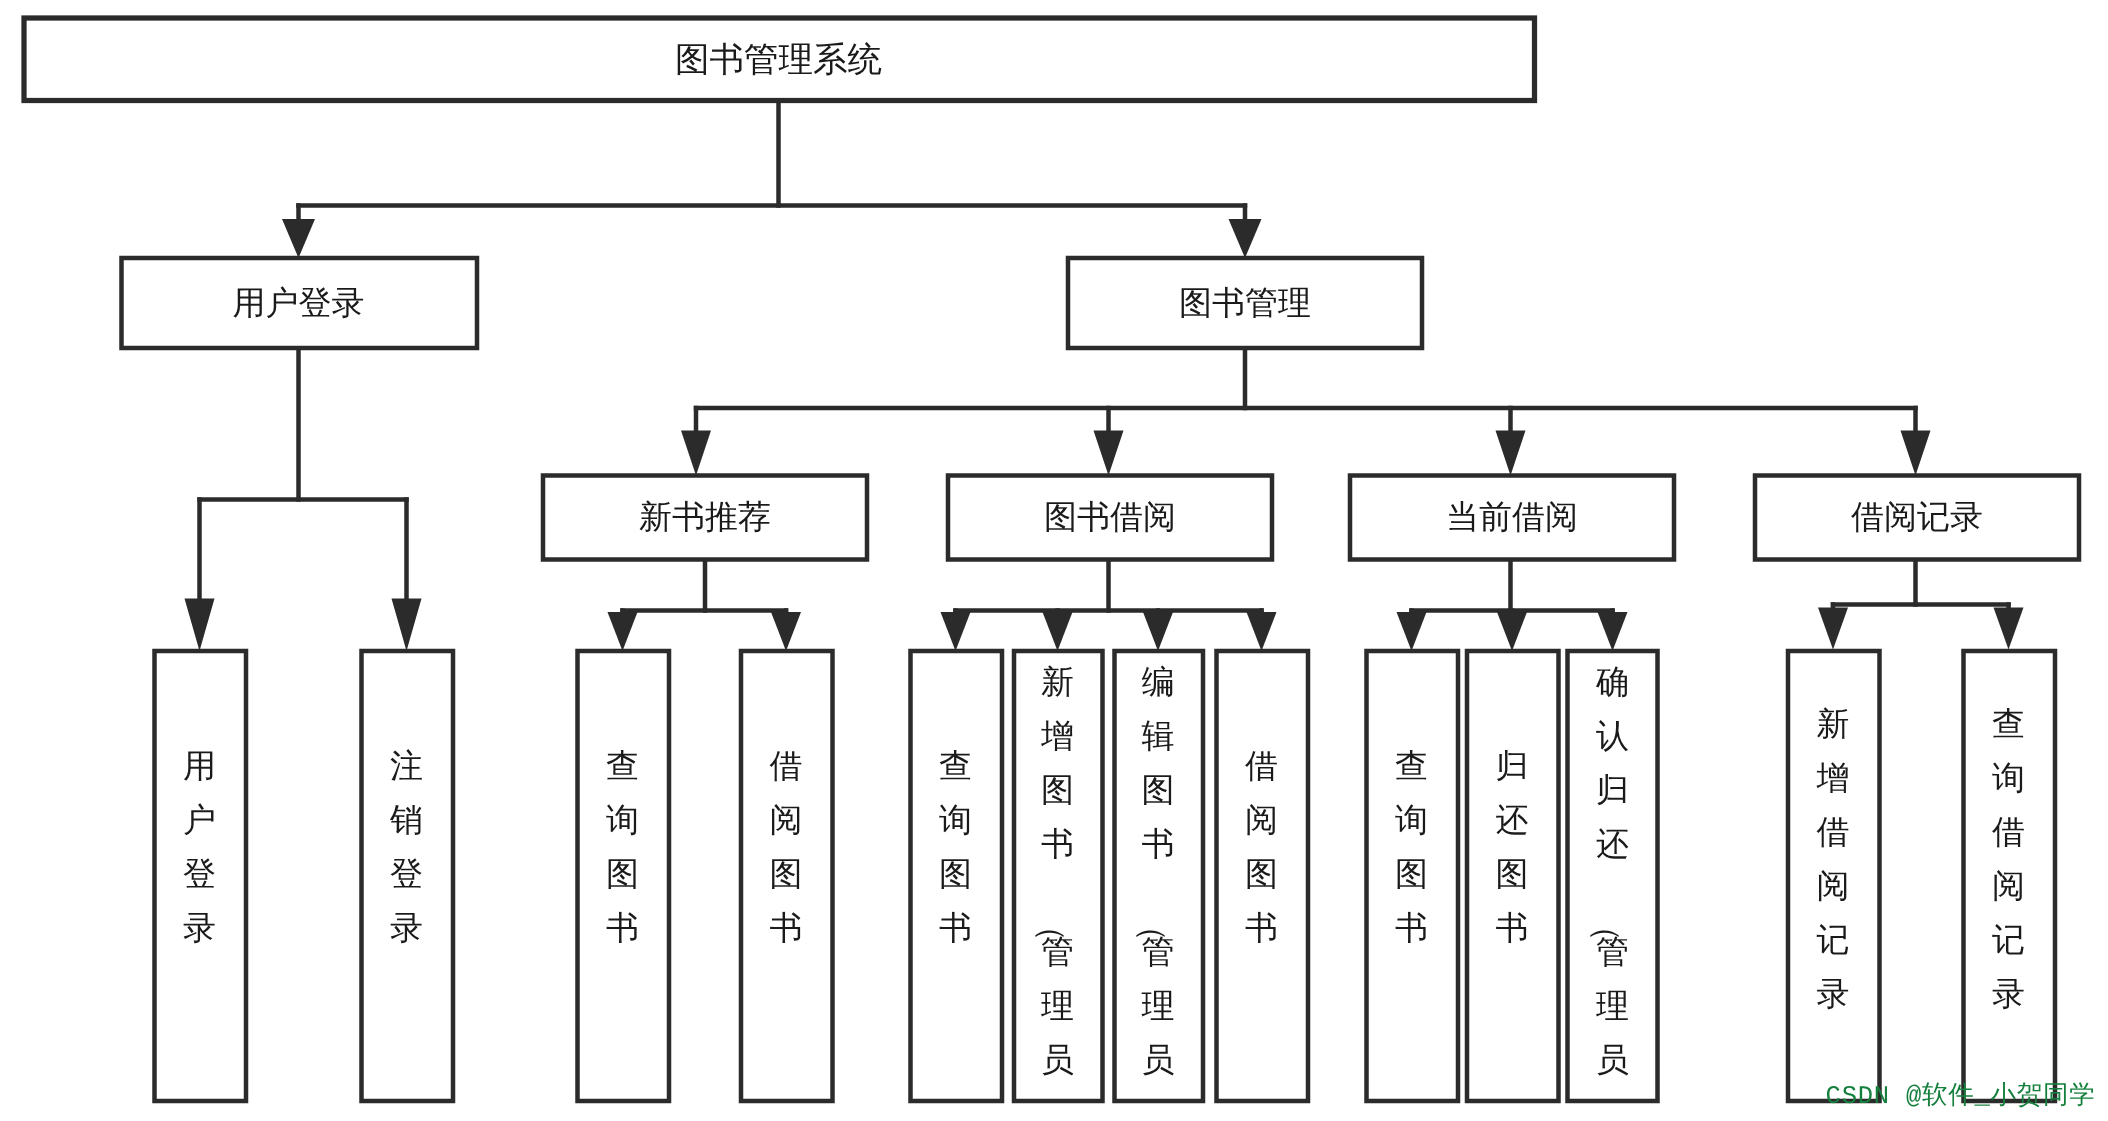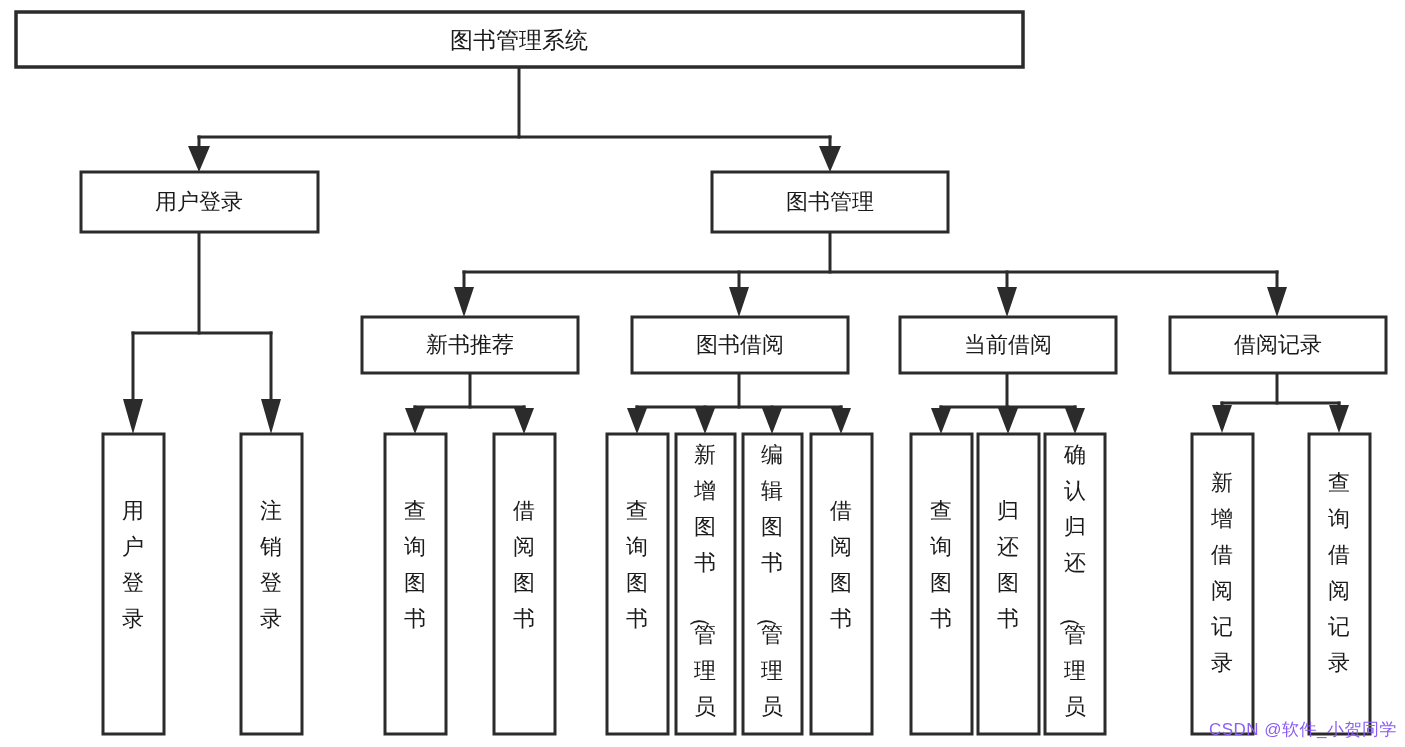--- a/index.html
+++ b/index.html
@@ -59,23 +59,23 @@
   .vlabel {
     font-family: "DejaVu Sans", "Liberation Sans", sans-serif;
     font-size: 22px;
     fill: #1a1a1a;
     text-anchor: middle;
   }
   .watermark {
     position: absolute;
     right: 8px;
     bottom: 6px;
-    font-family: Liberation Sans, sans-serif;
+    font-family: Liberation Mono, monospace;
     font-size: 17px;
-    color: #8b5cf6;
+    color: #15803d;
     white-space: nowrap;
     letter-spacing: 0.5px;
   }
 </style>
 </head>
 <body>
 
 <div id="diagram-root">
   <svg class="diagram" viewBox="0 0 1405 747" xmlns="http://www.w3.org/2000/svg">
 

